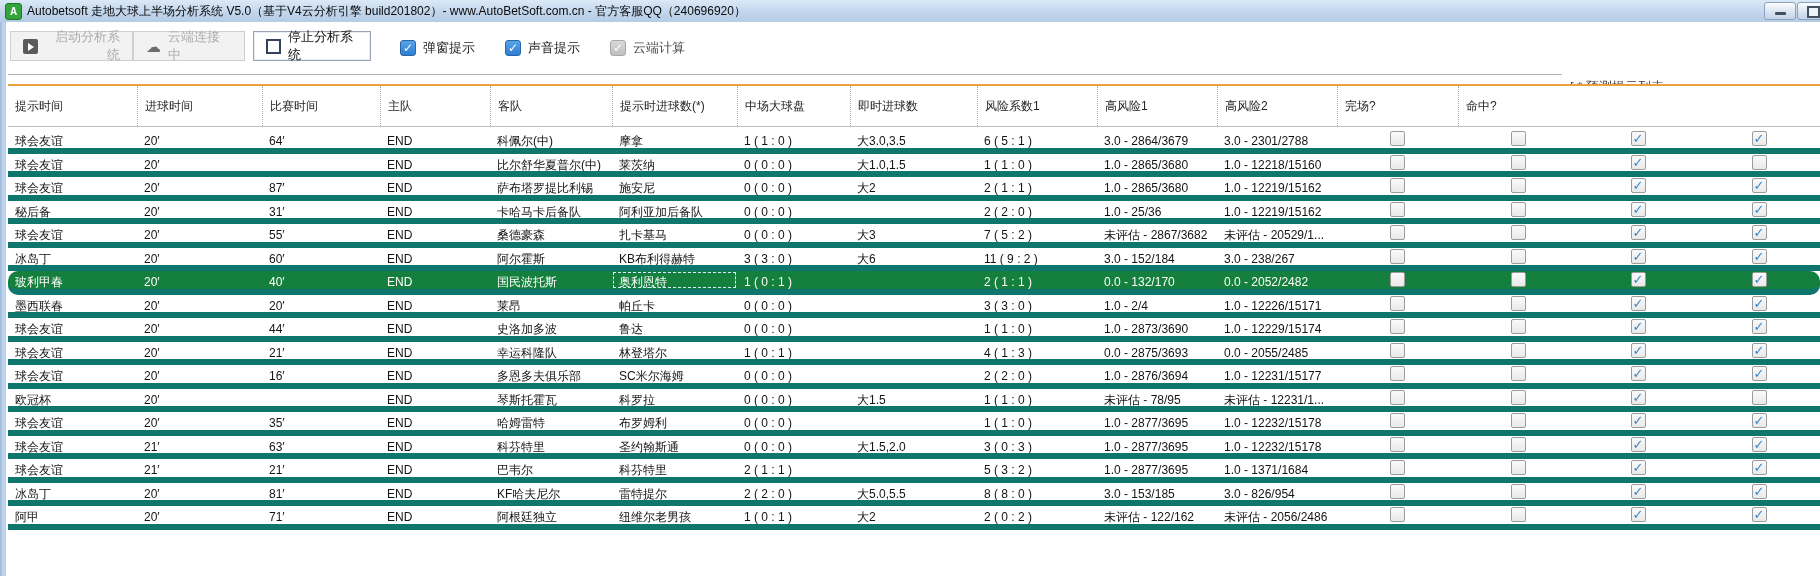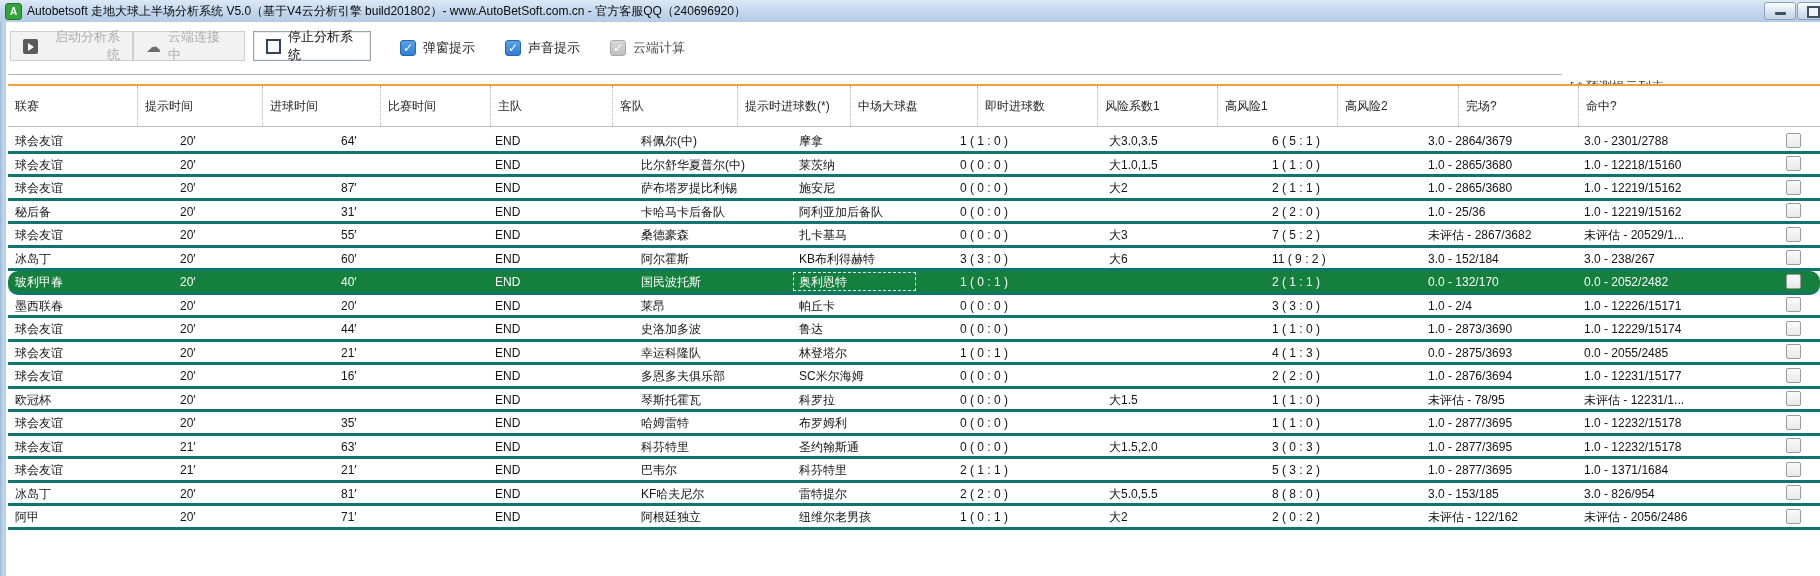--- a/index.html
+++ b/index.html
@@ -70,21 +70,21 @@
     border-top:2px solid #eaa23f;background:#fff;
   }
   .grid{display:grid;grid-template-columns:129px 125px 118px 110px 122px 125px 113px 127px 120px 120px 120px 121px 120px 120px 122px;}
   .thead{height:40px;border-bottom:1px solid #bfbfbf;}
   .hcell{
     font-size:12px;color:#262626;line-height:40px;padding-left:7px;
     white-space:nowrap;overflow:hidden;
   }
   .hcell + .hcell{border-left:1px dotted #b0b0b0;}
   .tbody{padding-top:3px;}
-  .trow{height:23.5px;border-bottom:3px solid #0f766e;box-sizing:border-box;gap:36px;}
+  .trow{height:23.5px;border-bottom:6px solid #0f766e;box-sizing:border-box;}
   .cell{
     font-size:12px;color:#141414;line-height:22.5px;padding-left:7px;
     white-space:nowrap;overflow:hidden;
   }
   .trow.selected{background:#15803d;border-radius:10px;}
   .trow.selected .cell{color:#ffffff;}
   .focus-cell{outline:1px dashed #d8ecff;outline-offset:-2px;}
   .cbcell{display:flex;align-items:center;justify-content:center;padding-left:0;}
   .cb{
     width:15px;height:15px;box-sizing:border-box;border:1px solid #9b9b9b;border-radius:2px;
@@ -135,21 +135,20 @@
         <span>云端计算</span>
       </div>
     </div>
 </div>
 
 <div class="group-line"></div>
 <div class="group-label">[ * 预测提示列表</div>
 
 <div class="table">
   <div class="thead grid">
-      <div class="hcell">联赛</div>
       <div class="hcell">提示时间</div>
       <div class="hcell">进球时间</div>
       <div class="hcell">比赛时间</div>
       <div class="hcell">主队</div>
       <div class="hcell">客队</div>
       <div class="hcell">提示时进球数(*)</div>
       <div class="hcell">中场大球盘</div>
       <div class="hcell">即时进球数</div>
       <div class="hcell">风险系数1</div>
       <div class="hcell">高风险1</div>

